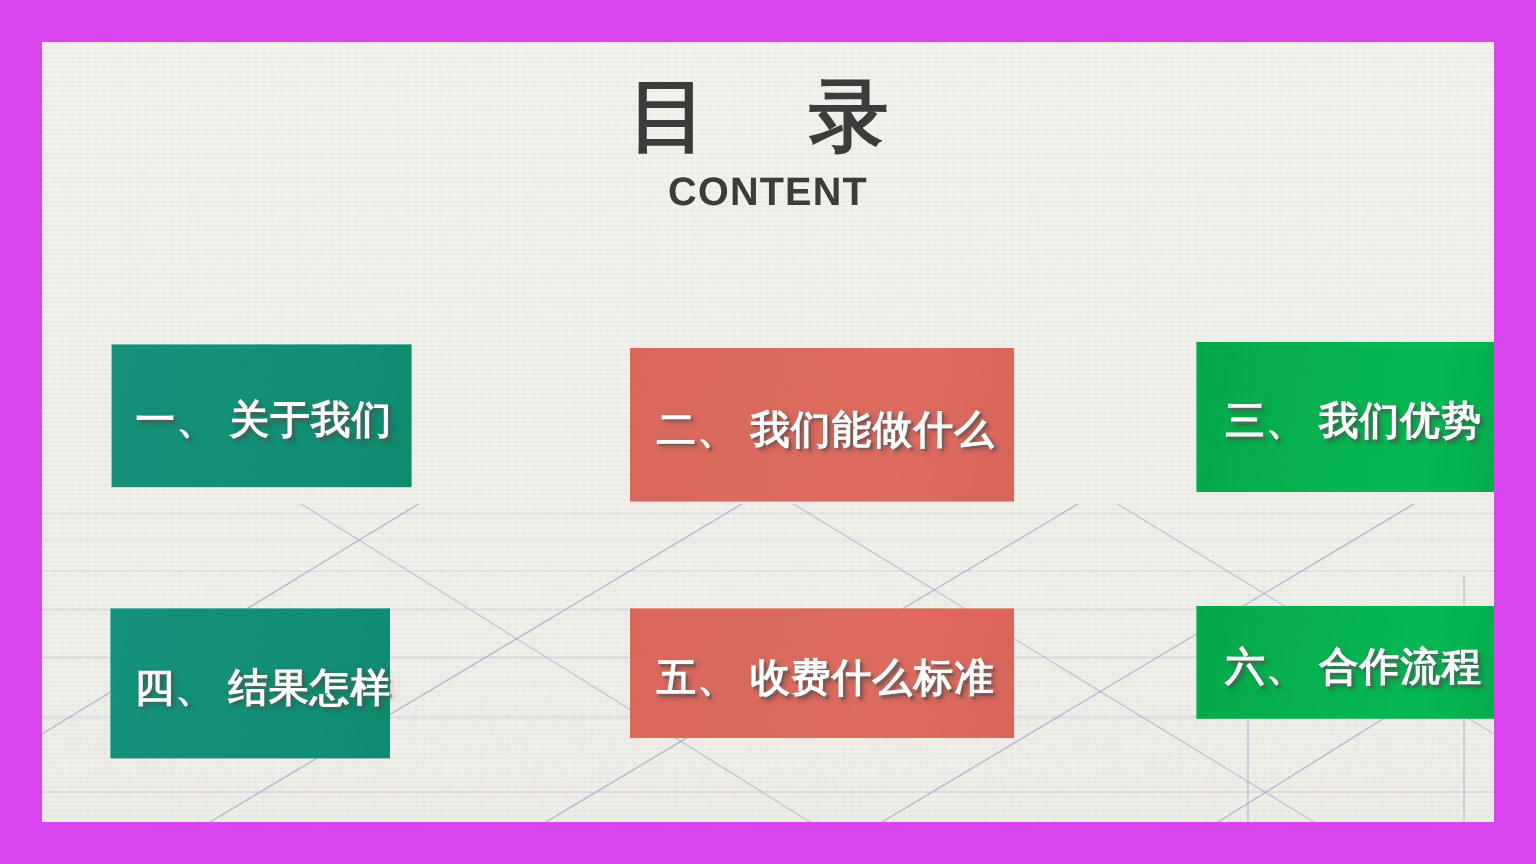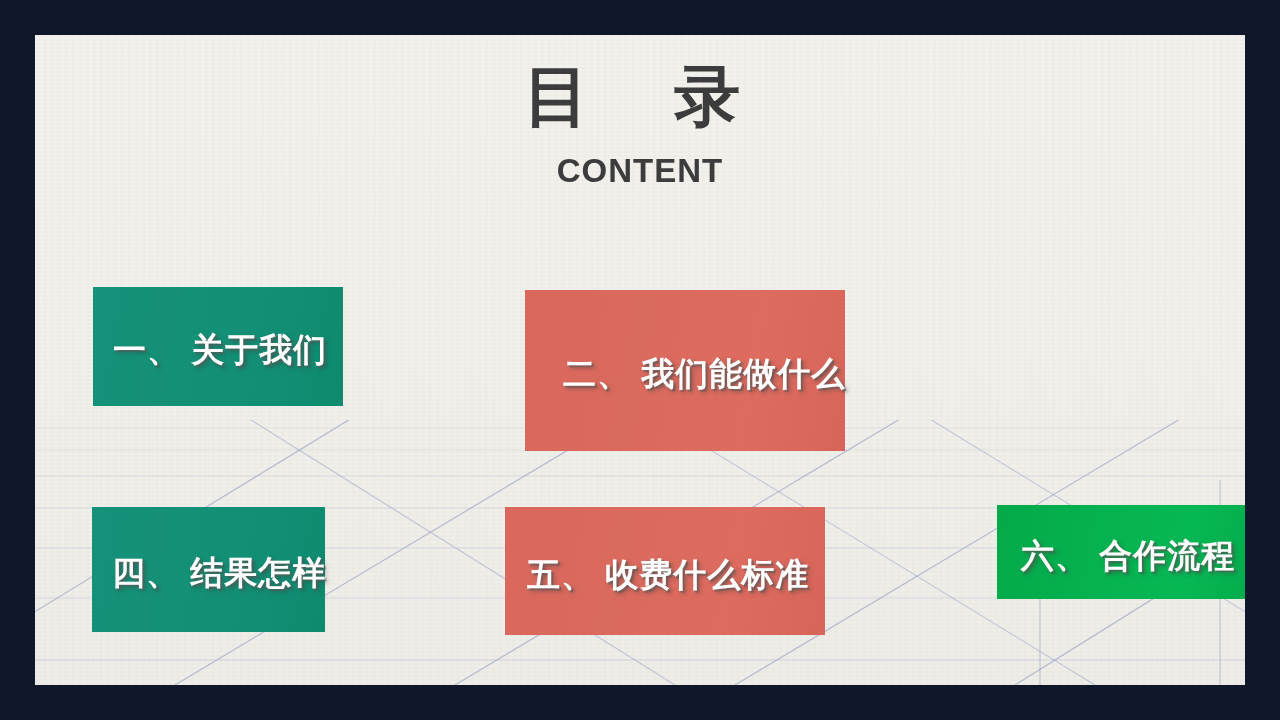--- a/index.html
+++ b/index.html
@@ -8,21 +8,21 @@
     width: 1280px;
     height: 720px;
     overflow: hidden;
     font-family: "Liberation Sans", "DejaVu Sans", sans-serif;
   }
 
   #slide {
     position: relative;
     width: 1280px;
     height: 720px;
-    background: #0f172a;
+    background: #d946ef;
     overflow: hidden;
   }
 
   
   #panel {
     position: absolute;
     left: 35px;
     top: 35px;
     width: 1210px;
     height: 650px;
@@ -66,21 +66,21 @@
   }
   #title-cn {
     font-size: 66px;
     font-weight: bold;
     color: #3C3C3C;
     letter-spacing: 16px;
     line-height: 1.1;
     white-space: pre;
   }
   #title-en {
-    margin-top: 19px;
+    margin-top: 8px;
     font-size: 33px;
     font-weight: bold;
     color: #3C3C3C;
     letter-spacing: 1px;
   }
 
   
   .box {
     position: absolute;
     display: flex;
@@ -114,25 +114,25 @@
     z-index: -1;
   }
 
   
   .teal  { background: linear-gradient(100deg, #16917A 0%, #149076 38%, #128E74 72%, #0E8A6F 100%); }
   .red   { background: linear-gradient(100deg, #D9675C 0%, #DB6A5E 35%, #DD6B5F 70%, #D8655A 100%); }
   .green { background: linear-gradient(100deg, #05A94A 0%, #06B24F 40%, #06B854 72%, #04AB4B 100%); }
 
   
   #box-1 { left: 58px;  top: 252px; width: 250px; height: 119px; }
-  #box-2 { left: 490px; top: 255px; width: 320px; height: 161px; padding-left: 16px; }
+  #box-2 { left: 490px; top: 255px; width: 320px; height: 128px; }
   #box-3 { left: 962px; top: 250px; width: 260px; height: 125px; }
   
   #box-4 { left: 57px;  top: 472px; width: 233px; height: 125px; }
-  #box-5 { left: 470px; top: 472px; width: 320px; height: 128px; }
+  #box-5 { left: 490px; top: 472px; width: 320px; height: 108px; }
   #box-6 { left: 962px; top: 470px; width: 260px; height: 94px; }
 
   
   .box-label { position: relative; top: 4px; padding-left: 20px; }
   #box-2 .box-label, #box-5 .box-label { padding-left: 22px; }
   #box-3 .box-label, #box-6 .box-label { padding-left: 24px; }
 </style>
 </head>
 <body>
 
@@ -180,20 +180,23 @@
     </div>
 
     <div class="box teal" id="box-1">
       <span class="box-label">一、 关于我们</span>
     </div>
 
     <div class="box red" id="box-2">
       <span class="box-label">二、 我们能做什么</span>
     </div>
 
+    <div class="box green" id="box-3">
+      <span class="box-label">三、 我们优势</span>
+    </div>
 
     <div class="box teal" id="box-4">
       <span class="box-label">四、 结果怎样</span>
     </div>
 
     <div class="box red" id="box-5">
       <span class="box-label">五、 收费什么标准</span>
     </div>
 
     <div class="box green" id="box-6">

